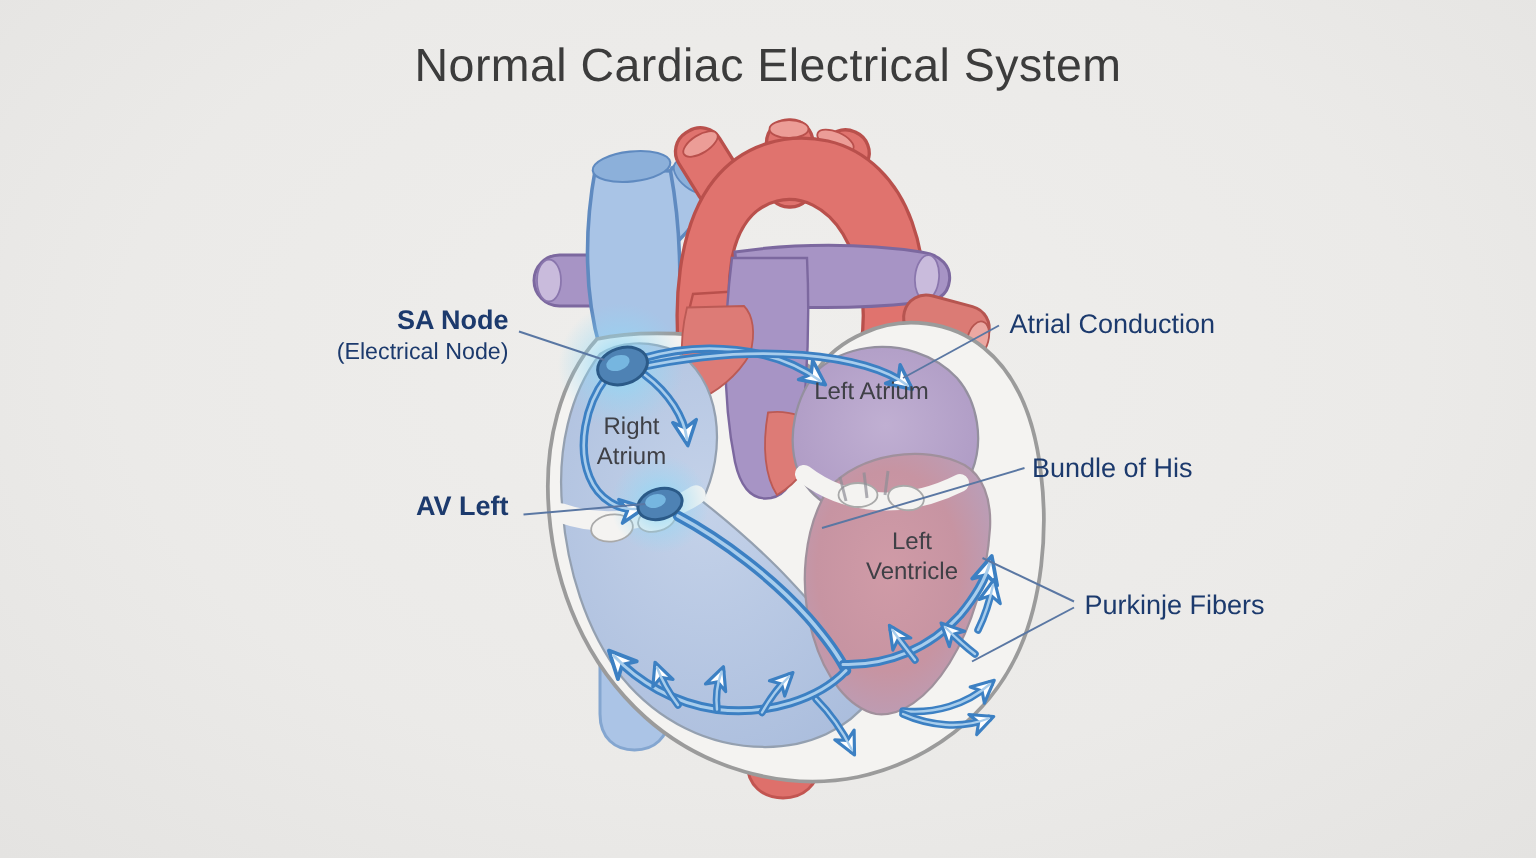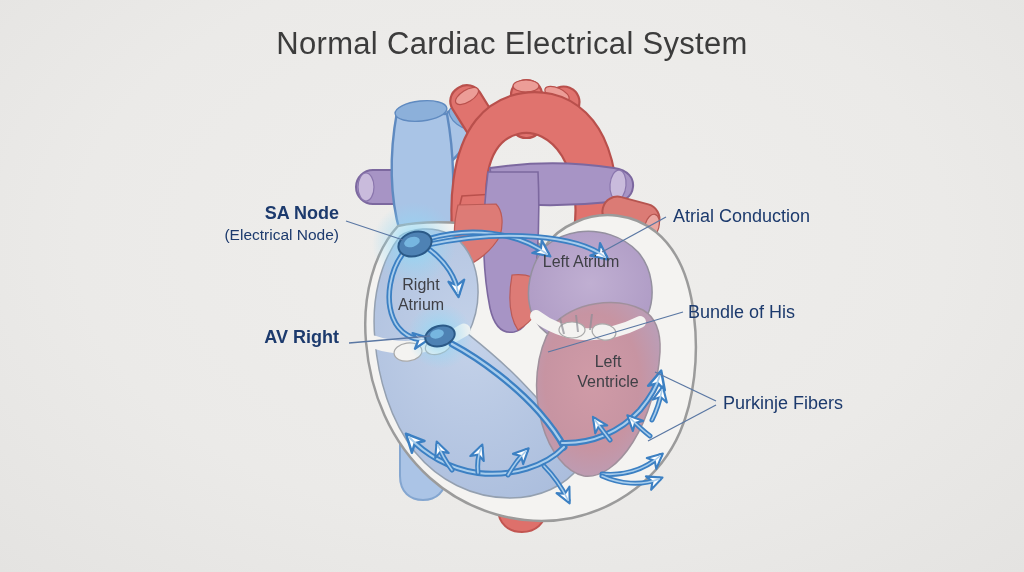--- a/index.html
+++ b/index.html
@@ -194,21 +194,21 @@
 </svg>
 
   <div class="title">Normal Cardiac Electrical System</div>
 
   <div class="lbl lbl-right" style="right:685px;top:202px;">
     <div class="nm">SA Node</div>
     <div class="sub">(Electrical Node)</div>
   </div>
 
   <div class="lbl lbl-right" style="right:685px;top:326px;">
-    <div class="nm">AV Right</div>
+    <div class="nm">AV Left</div>
   </div>
 
   <div class="lbl" style="left:673px;top:205px;">Atrial Conduction</div>
 
   <div class="lbl" style="left:688px;top:301px;">Bundle of His</div>
 
   <div class="lbl" style="left:723px;top:392px;">Purkinje Fibers</div>
 
   <div class="chamber" style="left:379px;top:275px;">Right Atrium</div>
 

